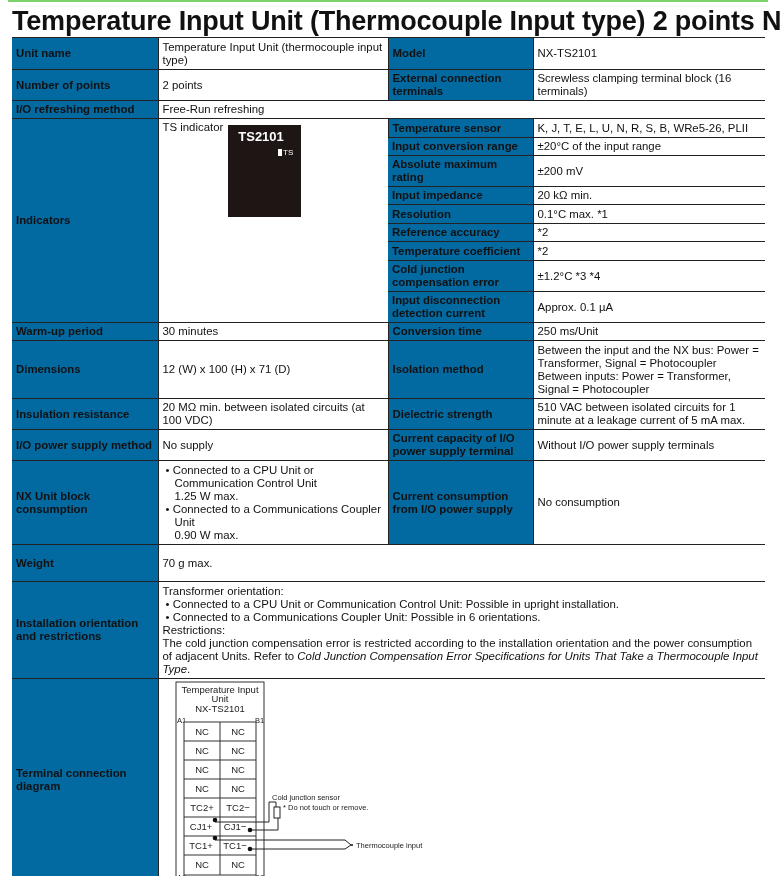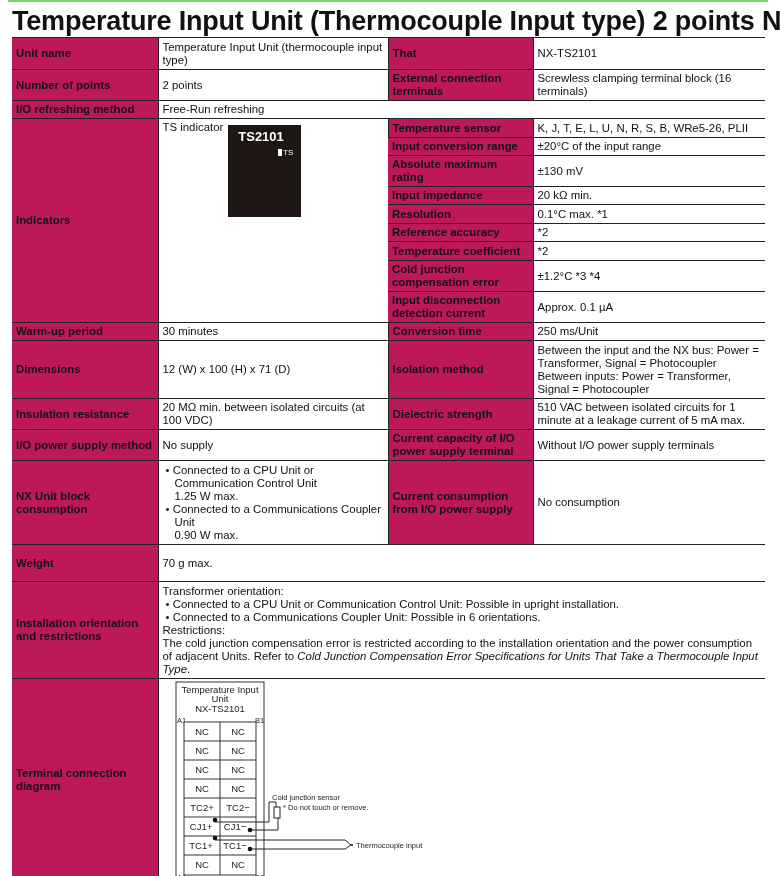--- a/index.html
+++ b/index.html
@@ -3,21 +3,21 @@
 <meta charset="utf-8">
 <style>
   * { box-sizing: border-box; margin: 0; padding: 0; }
   html, body { width: 780px; height: 876px; background: #ffffff; overflow: hidden; }
   body { font-family: "Liberation Sans", sans-serif; color: #111; position: relative; }
   .topline { position: absolute; left: 8px; top: 0; width: 760px; height: 2px; background: #7dd36a; }
   .title { position: absolute; left: 12px; top: 6px; font-size: 27px; font-weight: bold; letter-spacing: -0.2px; color: #111; white-space: nowrap; }
   table.spec { position: absolute; left: 12px; top: 37px; width: 753px; border-collapse: collapse; table-layout: fixed; font-size: 11.4px; line-height: 13px; }
   table.spec td { border-top: 1.5px solid #222; border-bottom: 1.5px solid #222; padding: 2px 4px; vertical-align: middle; }
   table.spec td + td { border-left: 1px solid #222; }
-  td.lbl { background: #be185d; font-weight: bold; }
+  td.lbl { background: #0369a1; font-weight: bold; }
   td.val { background: #fff; }
   .bul { display: block; padding-left: 12px; text-indent: -9px; }
   .bul::before { content: "• "; }
   .ind-wrap { display: flex; }
   .ind-box { margin: 4px 0 0 5px; width: 73px; height: 92px; background: #1e1614; color: #fff; position: relative; text-align: right; }
   .ind-name { position: absolute; left: 10px; top: 5px; font-size: 13px; font-weight: bold; }
   .ind-sub { position: absolute; right: 8px; top: 21px; font-size: 8px; }
   .ind-sub::before { content: ""; display: inline-block; width: 4px; height: 7px; background: #fff; margin-right: 1px; vertical-align: -1px; }
   
   .diag { position: relative; width: 600px; height: 210px; }
@@ -35,21 +35,21 @@
   <colgroup>
     <col style="width:146px">
       <col style="width:230px">
       <col style="width:145px">
       <col style="width:232px">
   </colgroup>
   <tbody>
       <tr style="height:32px">
     <td class="lbl">Unit name</td>
     <td class="val">Temperature Input Unit (thermocouple input type)</td>
-    <td class="lbl">That</td>
+    <td class="lbl">Model</td>
     <td class="val">NX-TS2101</td>
   </tr>
   <tr style="height:31px">
     <td class="lbl">Number of points</td>
     <td class="val">2 points</td>
     <td class="lbl">External connection terminals</td>
     <td class="val">Screwless clamping terminal block (16 terminals)</td>
   </tr>
   <tr style="height:18px">
     <td class="lbl">I/O refreshing method</td>
@@ -69,21 +69,21 @@
     </td>
     <td class="lbl">Temperature sensor</td>
     <td class="val">K, J, T, E, L, U, N, R, S, B, WRe5-26, PLII</td>
   </tr>
   <tr style="height:18px">
     <td class="lbl">Input conversion range</td>
     <td class="val">±20°C of the input range</td>
   </tr>
   <tr style="height:31px">
     <td class="lbl">Absolute maximum rating</td>
-    <td class="val">±130 mV</td>
+    <td class="val">±200 mV</td>
   </tr>
   <tr style="height:18px">
     <td class="lbl">Input impedance</td>
     <td class="val">20 kΩ min.</td>
   </tr>
   <tr style="height:19px">
     <td class="lbl">Resolution</td>
     <td class="val">0.1°C max. *1</td>
   </tr>
   <tr style="height:18px">

